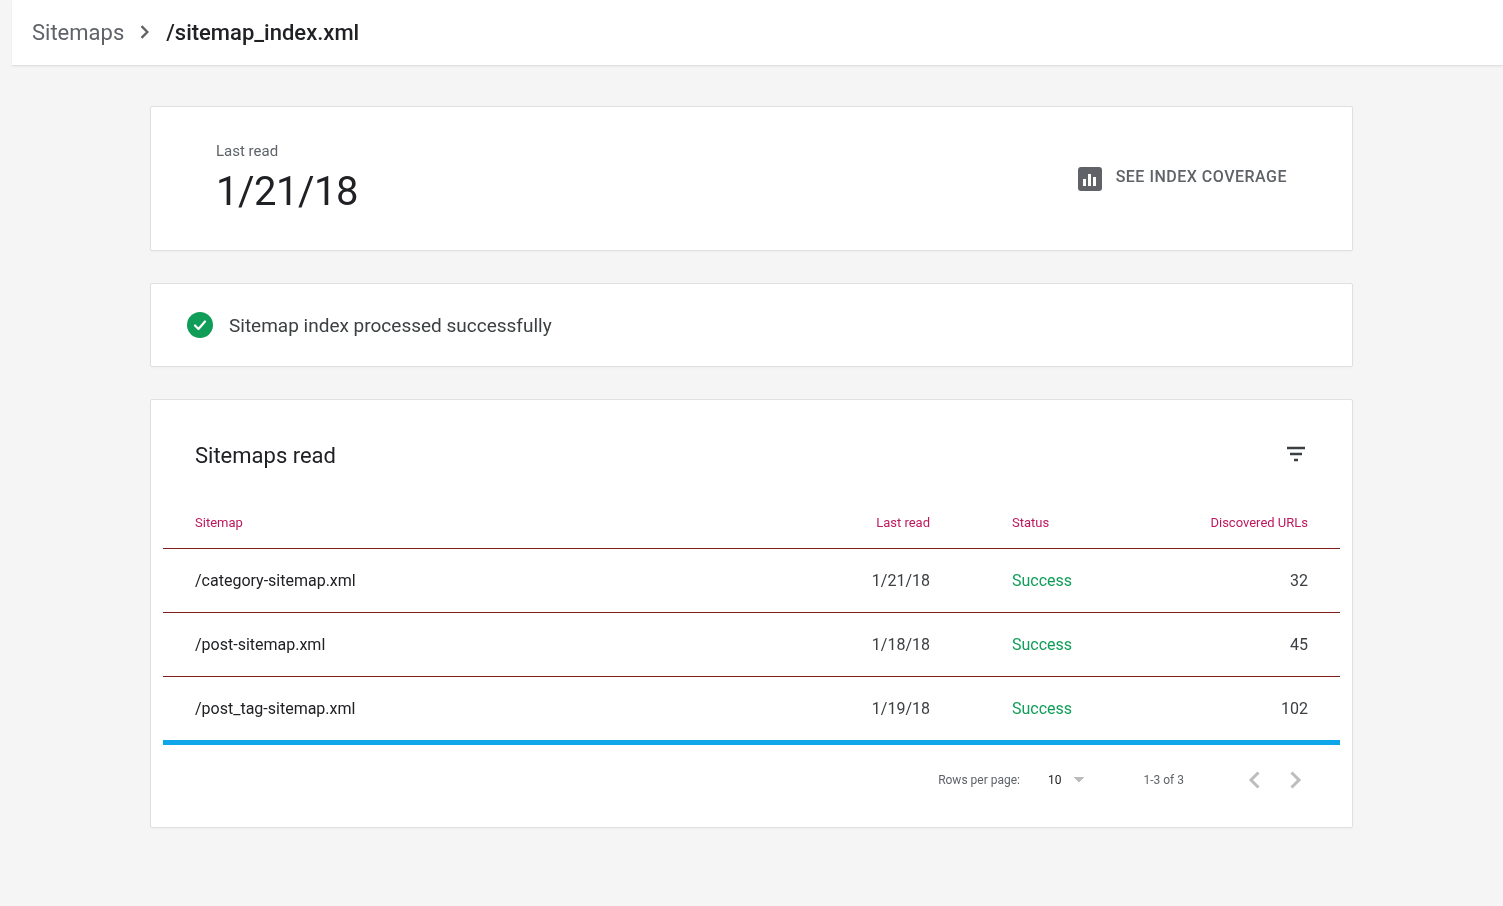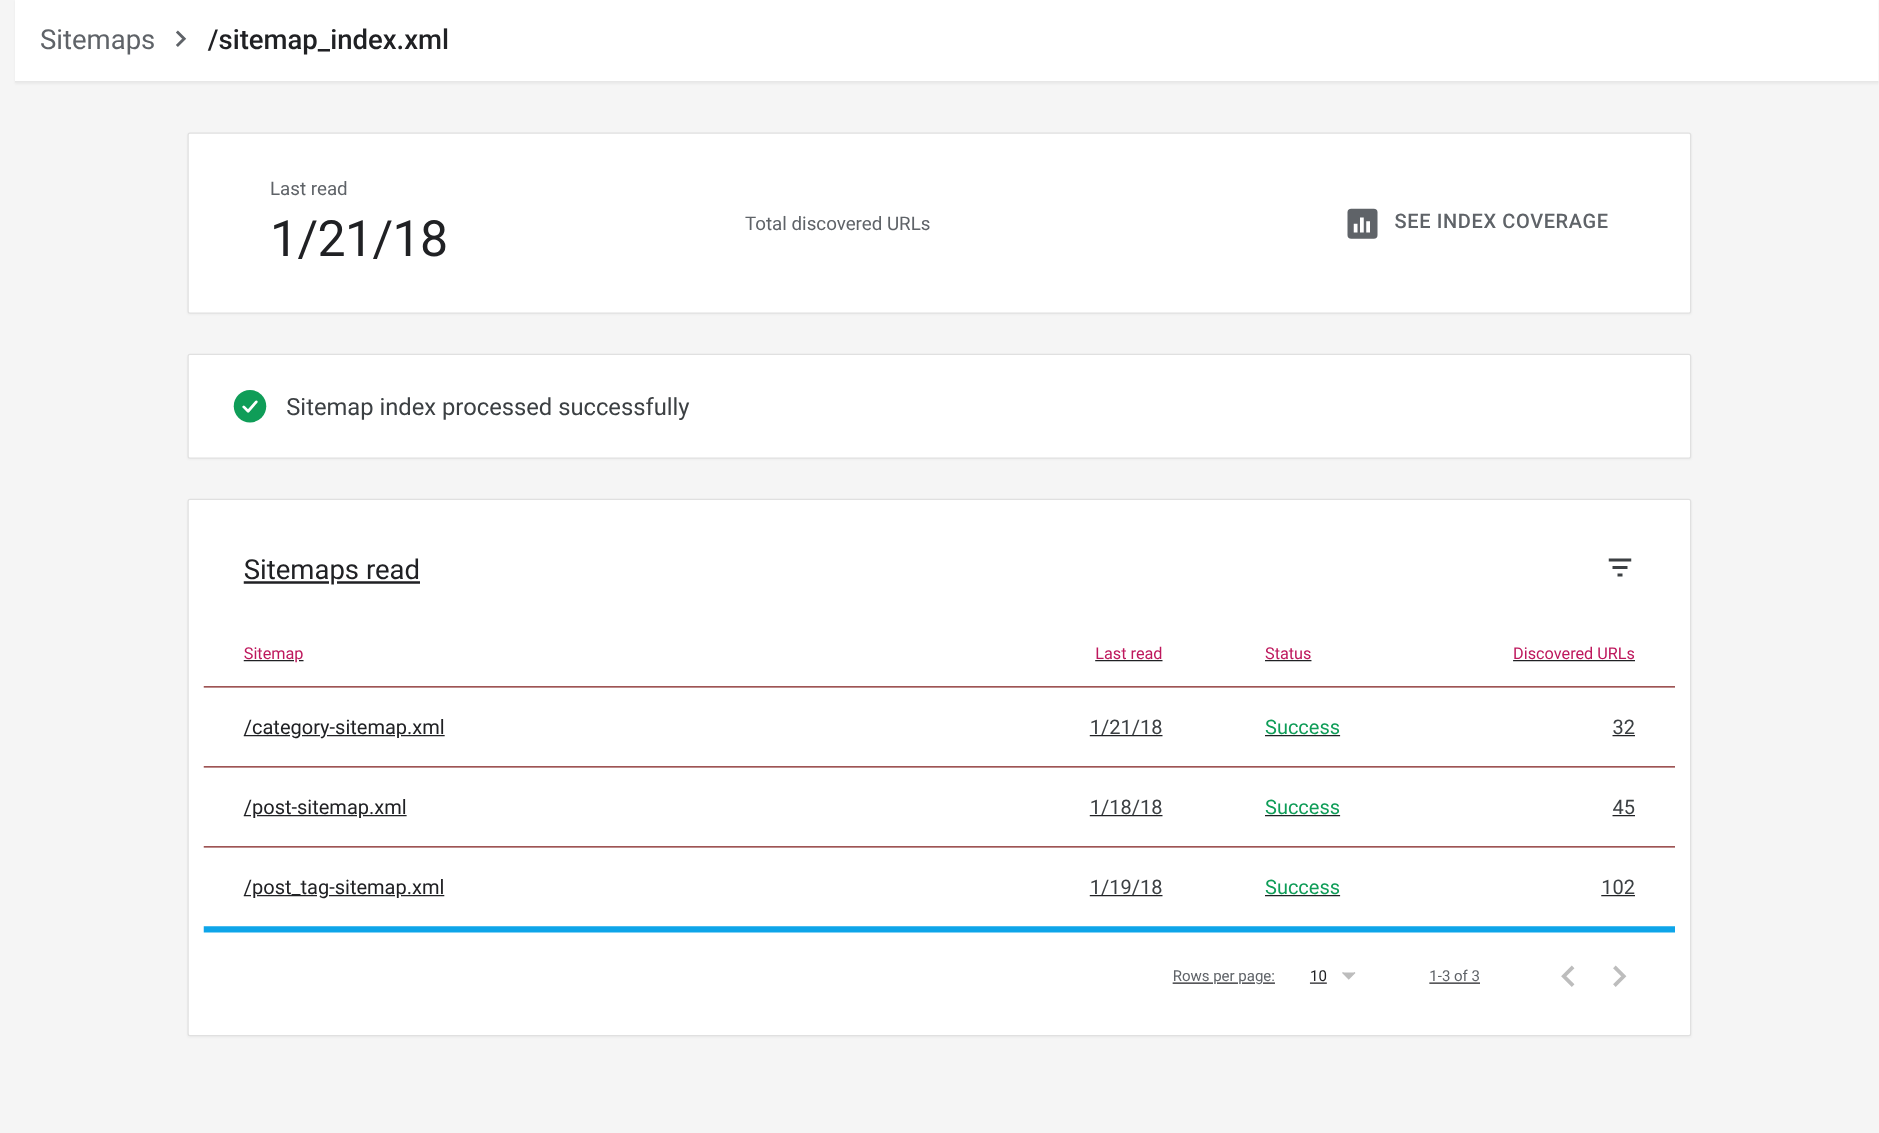--- a/index.html
+++ b/index.html
@@ -109,21 +109,21 @@
       display: flex;
       align-items: center;
       justify-content: center;
       flex-shrink: 0;
     }
     .status-text {
       font-size: 19px;
       color: #3c4043;
       font-weight: 400;
     }
-    .table-card { padding: 12px; text-decoration: underline; }
+    .table-card { padding: 12px; }
     .table-header {
       display: flex;
       align-items: center;
       justify-content: space-between;
       padding: 30px 32px 18px 32px;
     }
     .table-title {
       font-size: 22px;
       font-weight: 400;
       color: #202124;
@@ -207,21 +207,20 @@
 </div>
 
 <div class="content">
 
   <div class="card summary-card">
     <div class="summary-stat summary-stat-1">
       <span class="stat-label">Last read</span>
       <span class="stat-value">1/21/18</span>
     </div>
     <div class="summary-stat summary-stat-2">
-      <span class="stat-label">Total discovered URLs</span>
     </div>
     <div class="coverage-link">
       <span class="bar-icon">
         <span style="height:7px"></span>
           <span style="height:12px"></span>
           <span style="height:9px"></span>
       </span>
       <span>SEE INDEX COVERAGE</span>
     </div>
   </div>

